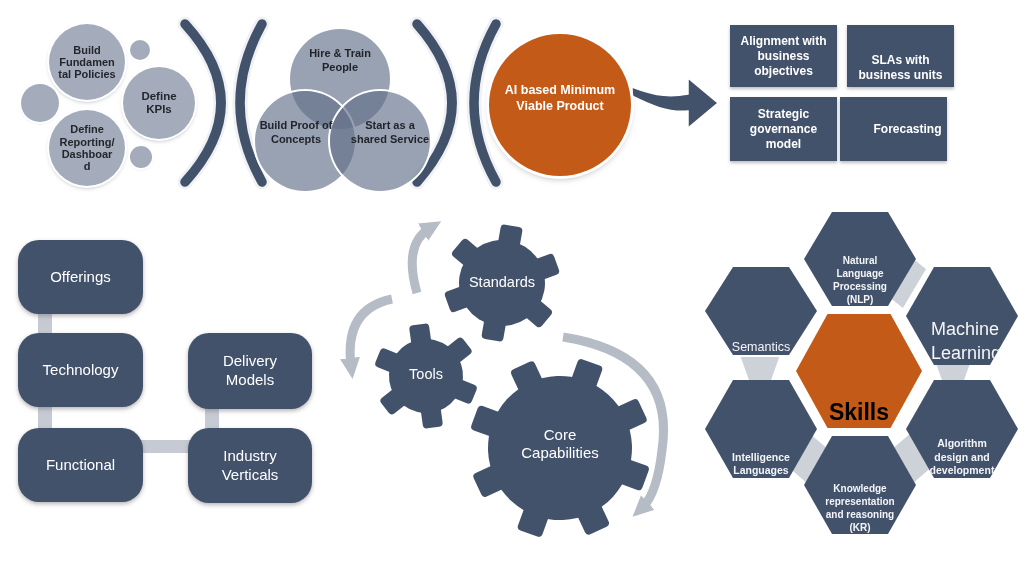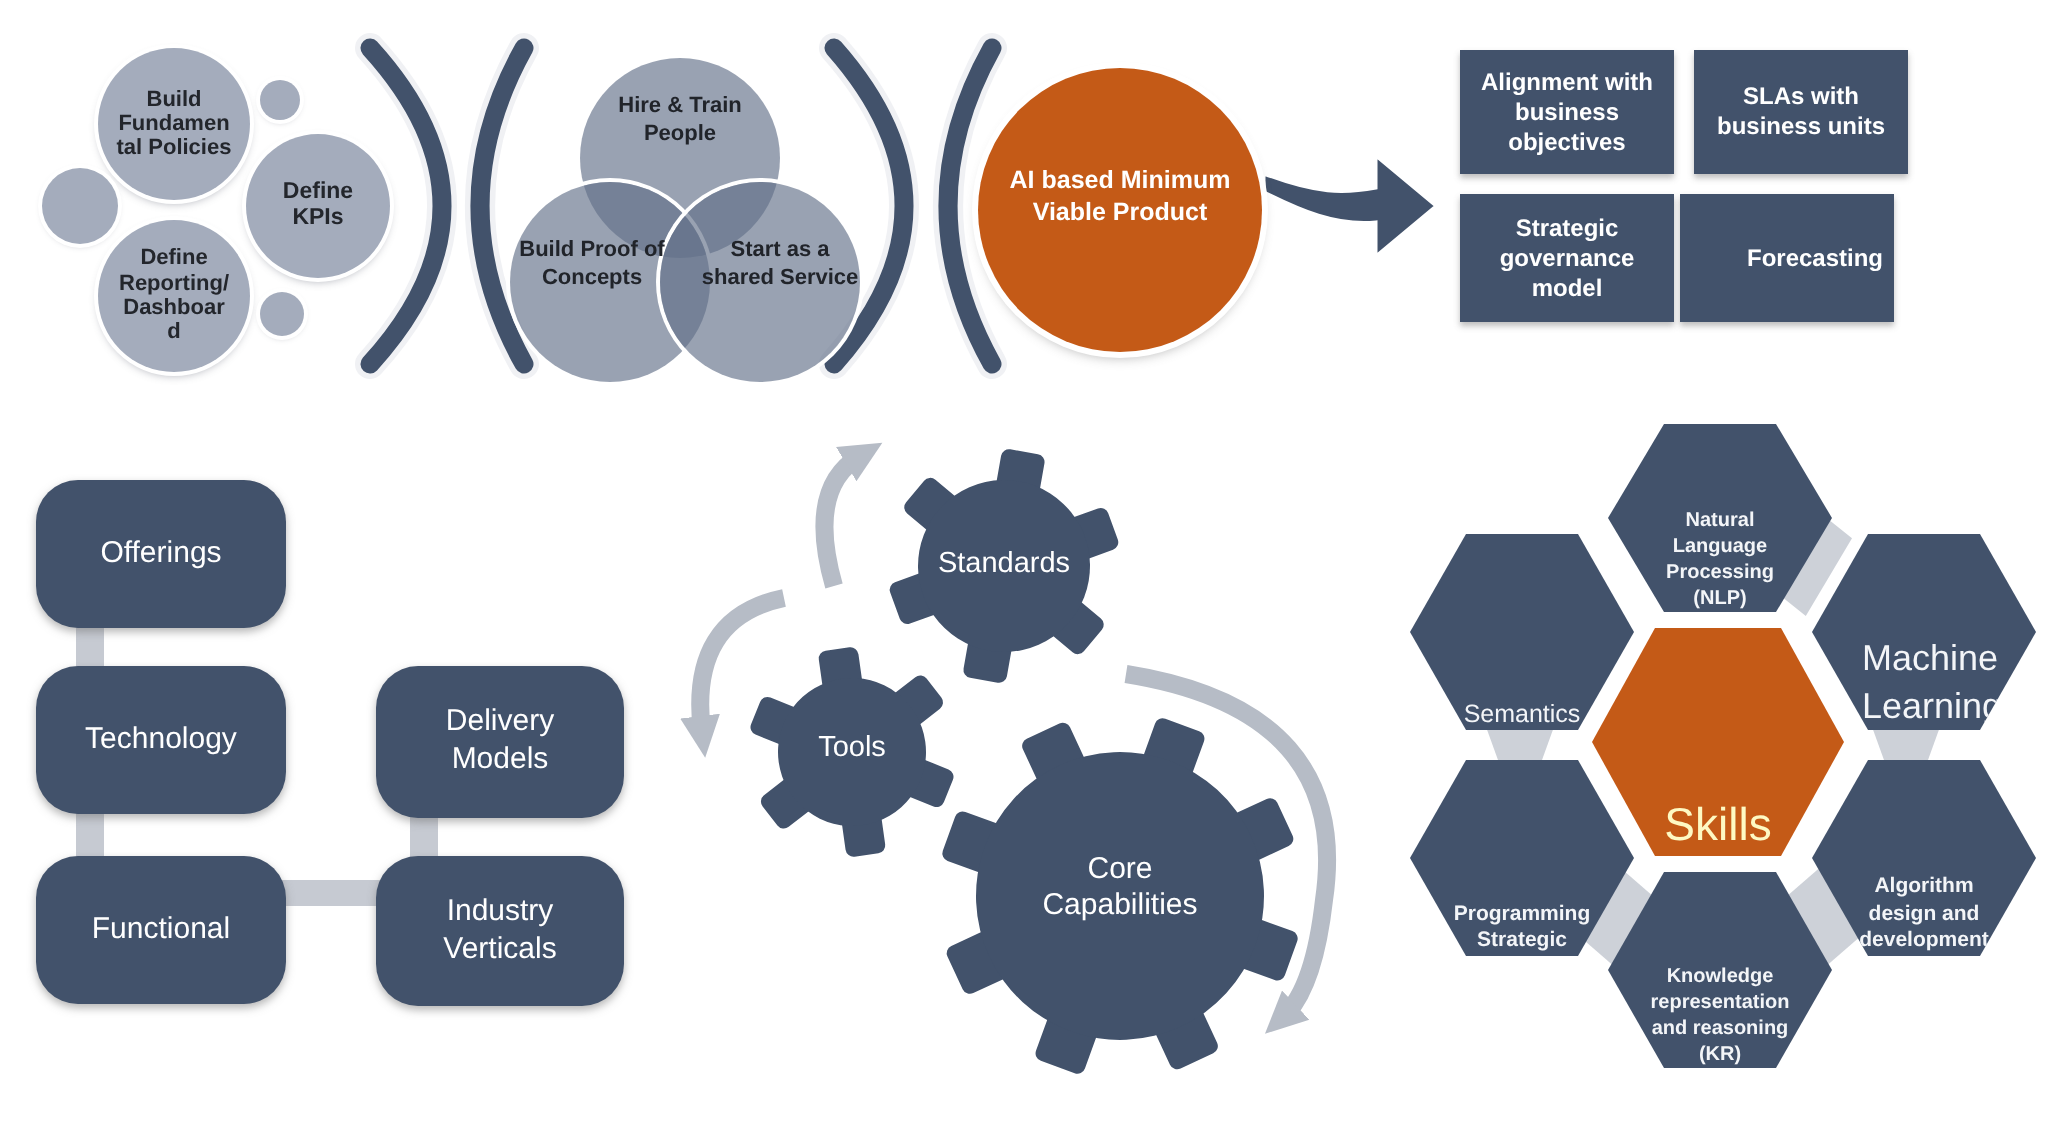--- a/index.html
+++ b/index.html
@@ -156,21 +156,21 @@
   <div class="venn-label" style="left:295px;top:47px;width:90px;">Hire &amp; Train People</div>
   <div class="venn-label" style="left:252px;top:119px;width:88px;">Build Proof of Concepts</div>
   <div class="venn-label" style="left:346px;top:119px;width:88px;">Start as a shared Service</div>
 
   <div class="mvp-circle"></div>
   <div class="mvp-label">AI based Minimum Viable Product</div>
 
   <div class="navy-box" style="left:730px;top:25px;width:107px;height:62px;">
     <span>Alignment with business objectives</span>
   </div>
-  <div class="navy-box" style="left:847px;top:25px;width:107px;height:62px;">
+  <div class="navy-box" style="left:847px;top:25px;width:107px;height:62px;align-items:flex-end;">
     <span>SLAs with business units</span>
   </div>
   <div class="navy-box" style="left:730px;top:97px;width:107px;height:64px;">
     <span>Strategic governance model</span>
   </div>
   <div class="navy-box" style="left:840px;top:97px;width:107px;height:64px;padding-left:32px;">
     <span>Forecasting</span>
   </div>
 
   <div class="conn" style="left:38px;top:310px;width:14px;height:27px;"></div>
@@ -199,31 +199,31 @@
 
   <div class="hex-conn" style="left:737px;top:357px;width:46px;height:28px;clip-path:polygon(8% 0,92% 0,70% 100%,30% 100%);"></div>
   <div class="hex-conn" style="left:930px;top:357px;width:46px;height:28px;clip-path:polygon(8% 0,92% 0,70% 100%,30% 100%);"></div>
   <div class="hex-conn" style="left:884px;top:254px;width:42px;height:54px;clip-path:polygon(55% 0,100% 28%,45% 100%,0 72%);"></div>
   <div class="hex-conn" style="left:790px;top:432px;width:36px;height:52px;clip-path:polygon(50% 0,100% 30%,50% 100%,0 70%);"></div>
   <div class="hex-conn" style="left:894px;top:432px;width:36px;height:52px;clip-path:polygon(0 30%,50% 0,100% 70%,50% 100%);"></div>
 
   <div class="hex" style="left:804px;top:212px;width:112px;height:94px;font-size:10px;">
     <span>Natural Language Processing (NLP)</span>
   </div>
-  <div class="hex" style="left:705px;top:267px;width:112px;height:98px;font-size:12.5px;font-weight:400;">
+  <div class="hex" style="left:705px;top:267px;width:112px;height:88px;font-size:12.5px;font-weight:400;">
     <span>Semantics</span>
   </div>
   <div class="hex" style="left:906px;top:267px;width:112px;height:98px;font-size:18px;font-weight:400;">
     <span style="width:62px;">Machine Learning</span>
   </div>
-  <div class="hex orange" style="left:796px;top:314px;width:126px;height:114px;font-size:23px;font-weight:400;color:#fef9c3;">
+  <div class="hex orange" style="left:796px;top:314px;width:126px;height:114px;font-size:23px;font-weight:700;color:#000000;">
     <span>Skills</span>
   </div>
   <div class="hex" style="left:705px;top:380px;width:112px;height:98px;font-size:10.5px;">
-    <span style="width:70px;">Programming Strategic</span>
+    <span style="width:70px;">Intelligence Languages</span>
   </div>
   <div class="hex" style="left:906px;top:380px;width:112px;height:98px;font-size:10.5px;">
     <span style="width:72px;">Algorithm design and development</span>
   </div>
   <div class="hex" style="left:804px;top:436px;width:112px;height:98px;font-size:10px;">
     <span style="width:82px;">Knowledge representation and reasoning (KR)</span>
   </div>
 
 
 </div>

